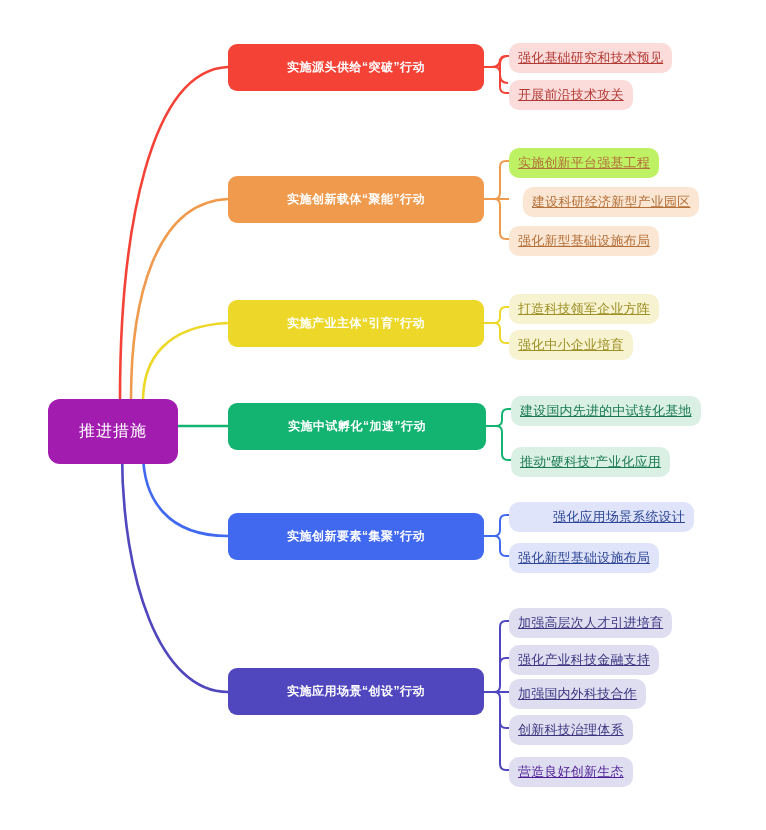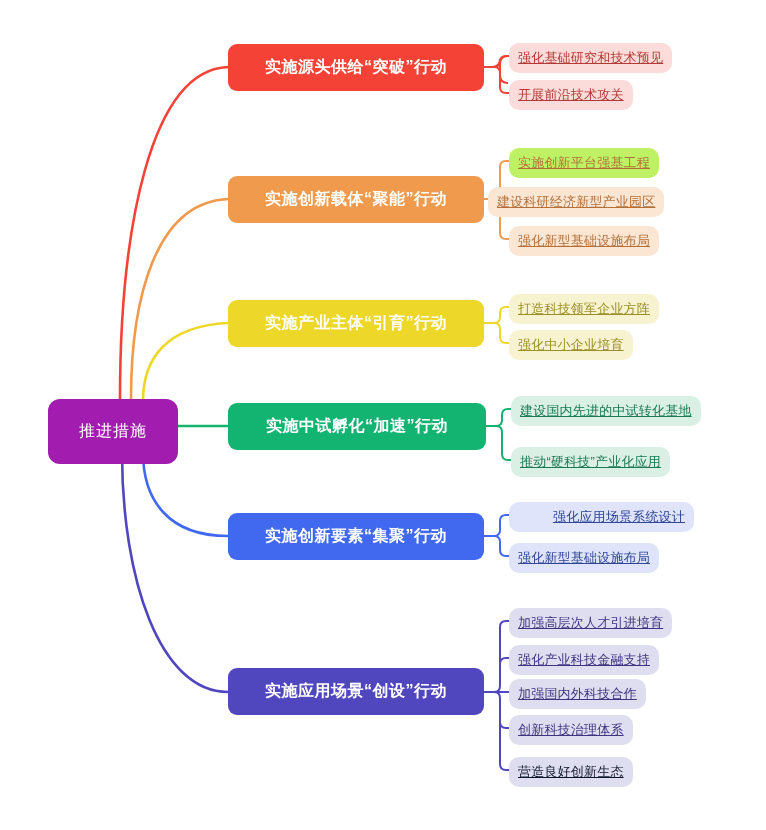--- a/index.html
+++ b/index.html
@@ -27,21 +27,21 @@
     color:#ffffff;
     font-size:16px;font-weight:normal;
     letter-spacing:1px;
   }
 
   
   .branch{
     height:47px;
     border-radius:9px;
     color:#ffffff;
-    font-size:16px;font-weight:bold;
+    font-size:12px;font-weight:bold;
     letter-spacing:.5px;
     padding:0 14px;
   }
 
   
   .leaf{
     height:30px;
     border-radius:10px;
     font-size:13px;font-weight:normal;
     padding:0 9px;
@@ -95,35 +95,35 @@
   </svg>
 
   <div class="node root">推进措施</div>
 
   <div class="node branch" style="left:228px;top:44px;width:256px;background:#F44336;">实施源头供给“突破”行动</div>
   <div class="node leaf" style="left:509px;top:43px;background:#FBDCDA;color:#B23A35;">强化基础研究和技术预见</div>
   <div class="node leaf" style="left:509px;top:80px;background:#FBDCDA;color:#B23A35;text-align:center;">开展前沿技术攻关</div>
 
   <div class="node branch" style="left:228px;top:176px;width:256px;background:#EF9A4D;">实施创新载体“聚能”行动</div>
   <div class="node leaf" style="left:509px;top:148px;background:#bef264;color:#B5703A;">实施创新平台强基工程</div>
-  <div class="node leaf" style="left:488px;top:187px;background:#FAE6D2;color:#B5703A;">建设科研经济新型产业园区</div>
+  <div class="node leaf" style="left:523px;top:187px;background:#FAE6D2;color:#B5703A;">建设科研经济新型产业园区</div>
   <div class="node leaf" style="left:509px;top:226px;background:#FAE6D2;color:#B5703A;">强化新型基础设施布局</div>
 
   <div class="node branch" style="left:228px;top:300px;width:256px;background:#EDD829;">实施产业主体“引育”行动</div>
   <div class="node leaf" style="left:509px;top:294px;background:#F7F2CF;color:#9C9025;">打造科技领军企业方阵</div>
   <div class="node leaf" style="left:509px;top:330px;background:#F7F2CF;color:#9C9025;">强化中小企业培育</div>
 
   <div class="node branch" style="left:228px;top:403px;width:258px;background:#13B371;">实施中试孵化“加速”行动</div>
   <div class="node leaf" style="left:511px;top:396px;background:#DAF0E4;color:#1B7A53;">建设国内先进的中试转化基地</div>
   <div class="node leaf" style="left:511px;top:447px;background:#DAF0E4;color:#1B7A53;">推动“硬科技”产业化应用</div>
 
   <div class="node branch" style="left:228px;top:513px;width:256px;background:#4169F0;">实施创新要素“集聚”行动</div>
   <div class="node leaf" style="left:509px;top:502px;background:#DFE4FA;color:#2F4796;padding-left:44px;">强化应用场景系统设计</div>
   <div class="node leaf" style="left:509px;top:543px;background:#DFE4FA;color:#2F4796;">强化新型基础设施布局</div>
 
   <div class="node branch" style="left:228px;top:668px;width:256px;background:#5046BE;">实施应用场景“创设”行动</div>
   <div class="node leaf" style="left:509px;top:608px;background:#DFDEF0;color:#3D3580;">加强高层次人才引进培育</div>
   <div class="node leaf" style="left:509px;top:645px;background:#DFDEF0;color:#3D3580;">强化产业科技金融支持</div>
   <div class="node leaf" style="left:509px;top:679px;background:#DFDEF0;color:#3D3580;">加强国内外科技合作</div>
   <div class="node leaf" style="left:509px;top:715px;background:#DFDEF0;color:#3D3580;">创新科技治理体系</div>
-  <div class="node leaf" style="left:509px;top:757px;background:#DFDEF0;color:#0f172a;">营造良好创新生态</div>
+  <div class="node leaf" style="left:509px;top:757px;background:#DFDEF0;color:#4c1d95;">营造良好创新生态</div>
 
 </div>
 
 </body></html>

